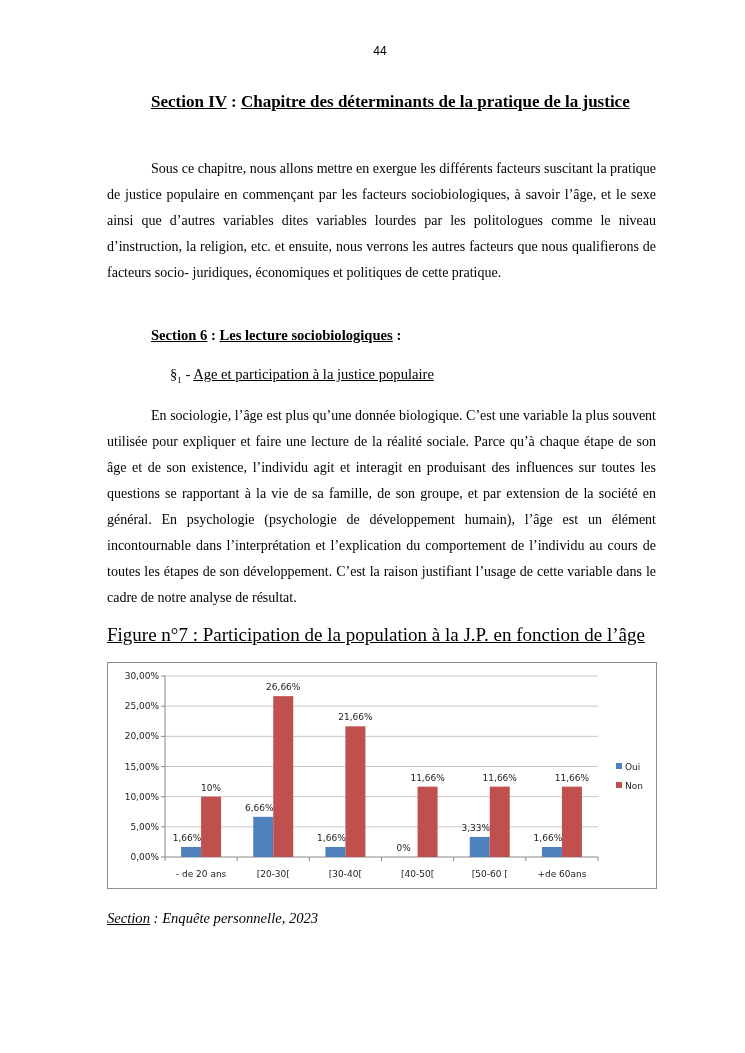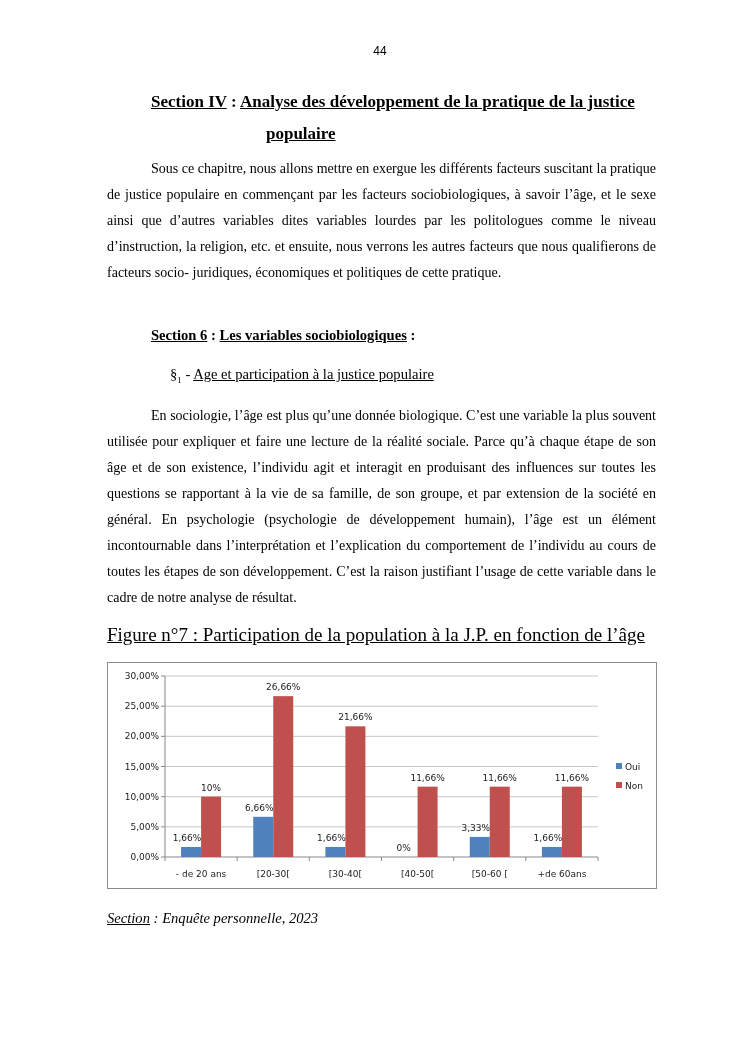--- a/index.html
+++ b/index.html
@@ -23,28 +23,27 @@
   .chart-box svg { position: absolute; left: 0; top: 0; }
   .source { position: absolute; left: 107px; top: 910px; font-size: 14.6px; font-style: italic; }
   .chart-text { font-family: "DejaVu Sans", sans-serif; font-size: 9px; fill: #222; }
 </style>
 </head>
 <body>
 
 <div class="page-number">44</div>
 
 <div class="chapter-title">
-  <span class="u">Section IV</span><span> : </span><span class="u">Analyse des développement de la pratique de la justice</span>
-  <span class="line2"><span class="u">populaire</span></span>
+  <span class="u">Section IV</span><span> : </span><span class="u">Chapitre des déterminants de la pratique de la justice</span>
 </div>
 
 <div class="para" style="top:156px;"><span class="indent"></span><span>Sous ce chapitre, nous allons mettre en exergue les différents facteurs suscitant la pratique de justice populaire en commençant par les facteurs sociobiologiques, à savoir l’âge, et le sexe ainsi que d’autres variables dites variables lourdes par les politologues comme le niveau d’instruction, la religion, etc. et ensuite, nous verrons les autres facteurs que nous qualifierons de facteurs socio- juridiques, économiques et politiques de cette pratique.</span></div>
 
 <div class="section-title">
-  <span class="u">Section 6</span><span> : </span><span class="u">Les variables sociobiologiques</span><span> :</span>
+  <span class="u">Section 6</span><span> : </span><span class="u">Les lecture sociobiologiques</span><span> :</span>
 </div>
 
 <div class="subsection-title">
   <span>§</span><sub>1</sub><span> - </span><span class="u">Age et participation à la justice populaire</span>
 </div>
 
 <div class="para" style="top:403px;"><span class="indent"></span><span>En sociologie, l’âge est plus qu’une donnée biologique. C’est une variable la plus souvent utilisée pour expliquer et faire une lecture de la réalité sociale. Parce qu’à chaque étape de son âge et de son existence, l’individu agit et interagit en produisant des influences sur toutes les questions se rapportant à la vie de sa famille, de son groupe, et par extension de la société en général. En psychologie (psychologie de développement humain), l’âge est un élément incontournable dans l’interprétation et l’explication du comportement de l’individu au cours de toutes les étapes de son développement. C’est la raison justifiant l’usage de cette variable dans le cadre de notre analyse de résultat.</span></div>
 
 <div class="figure-caption">Figure n°7 : Participation de la population à la J.P. en fonction de l’âge</div>
 

